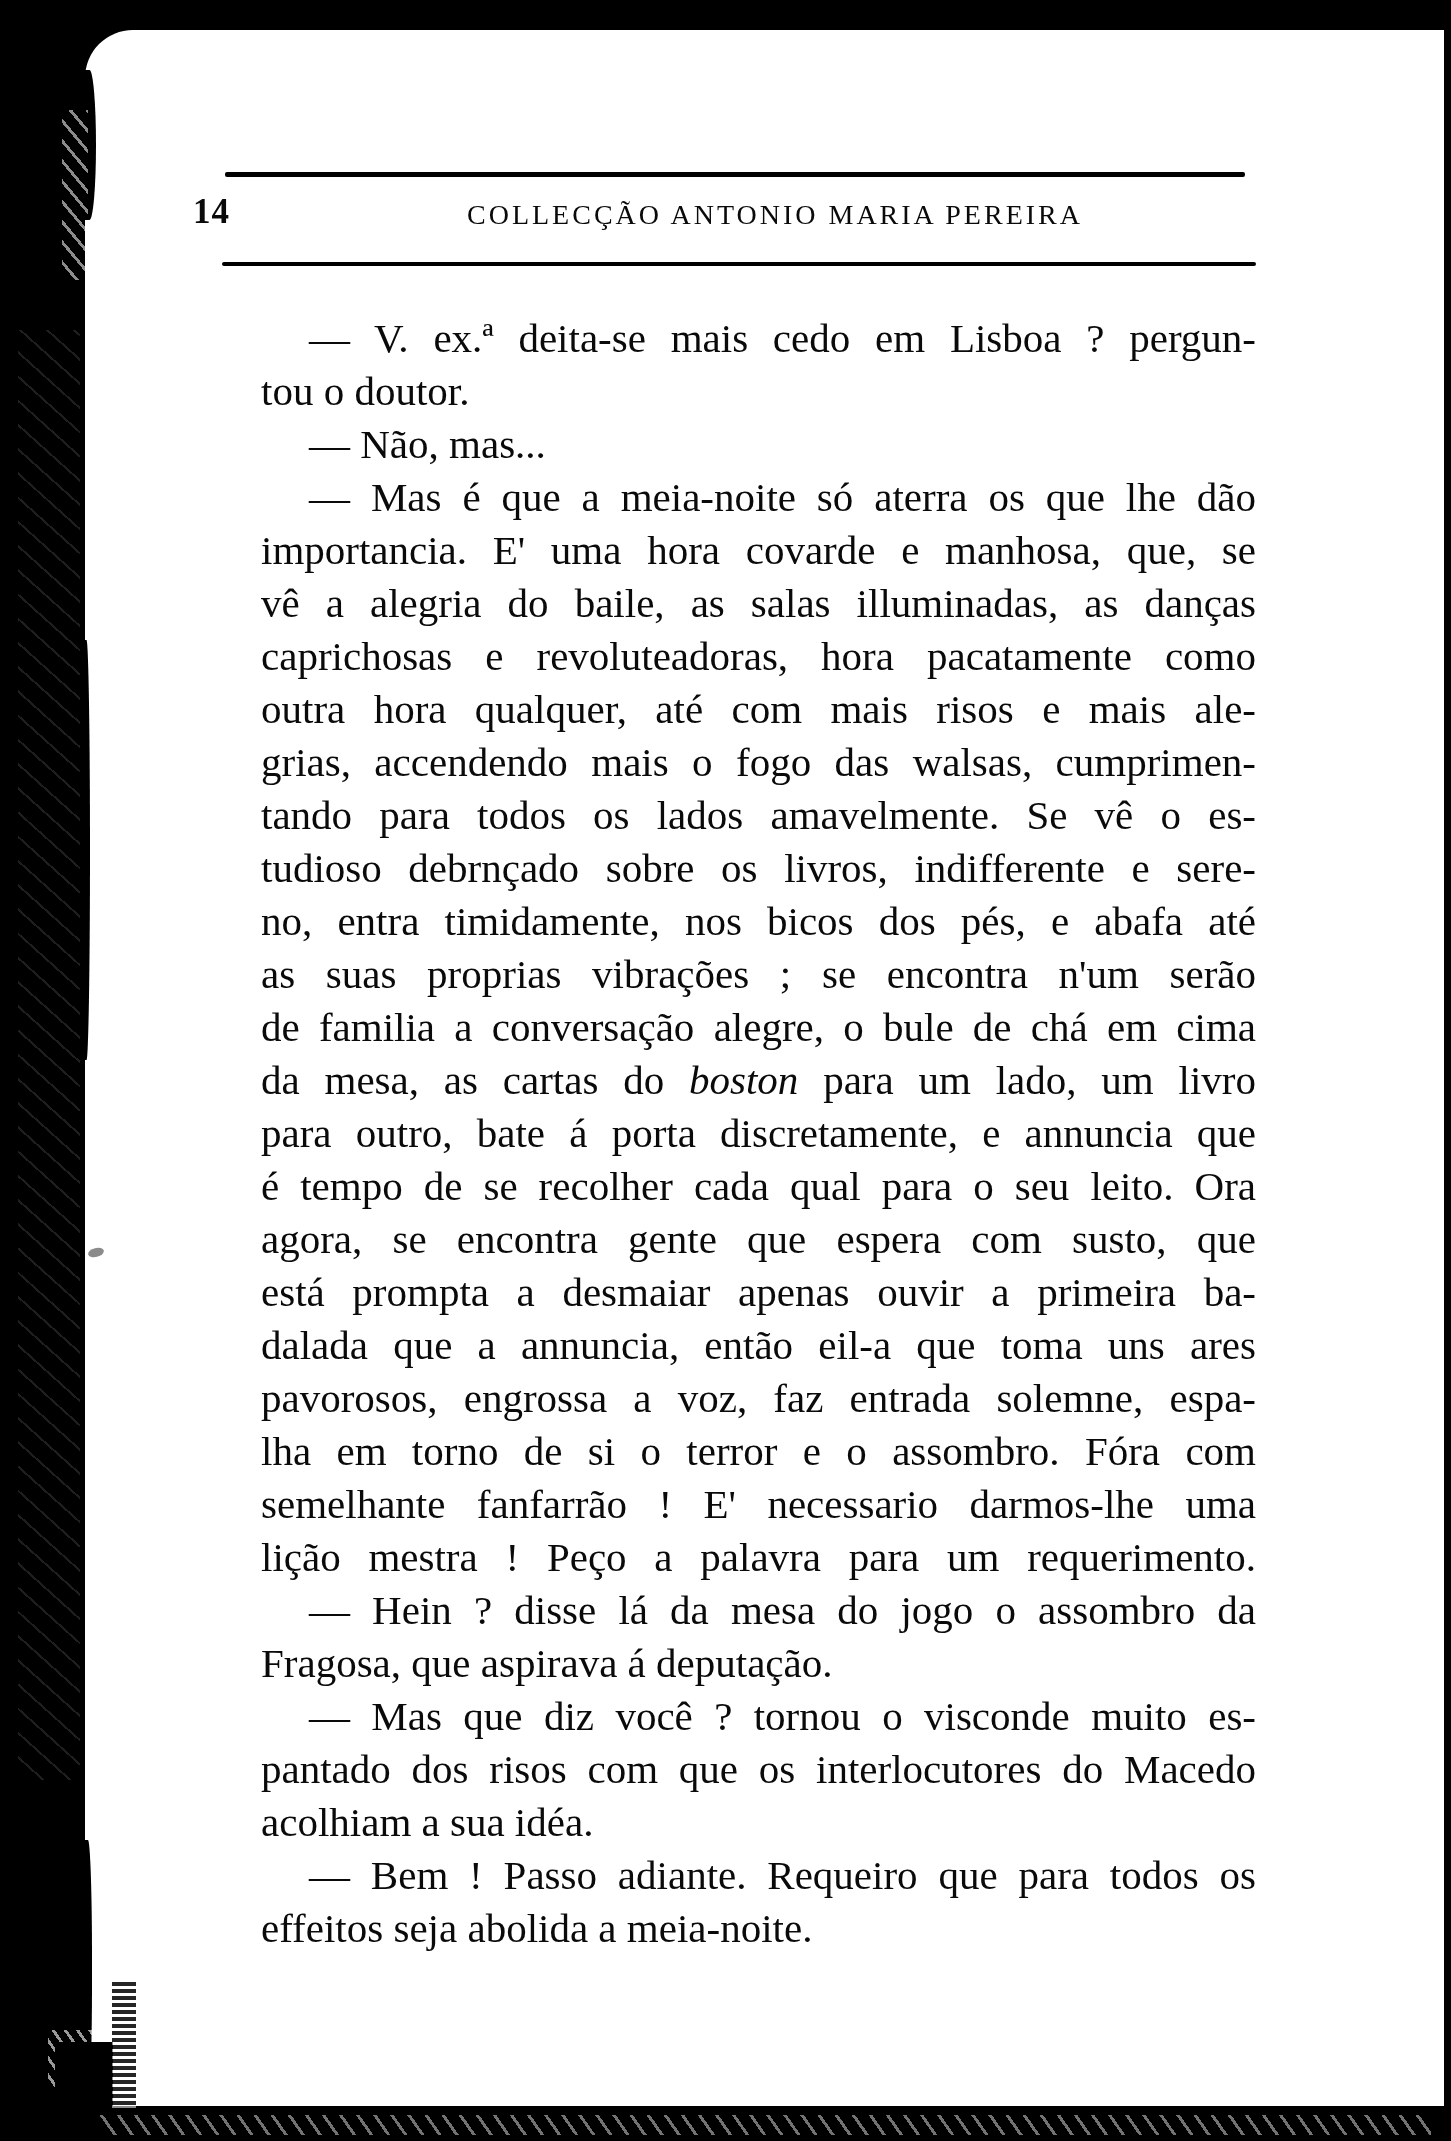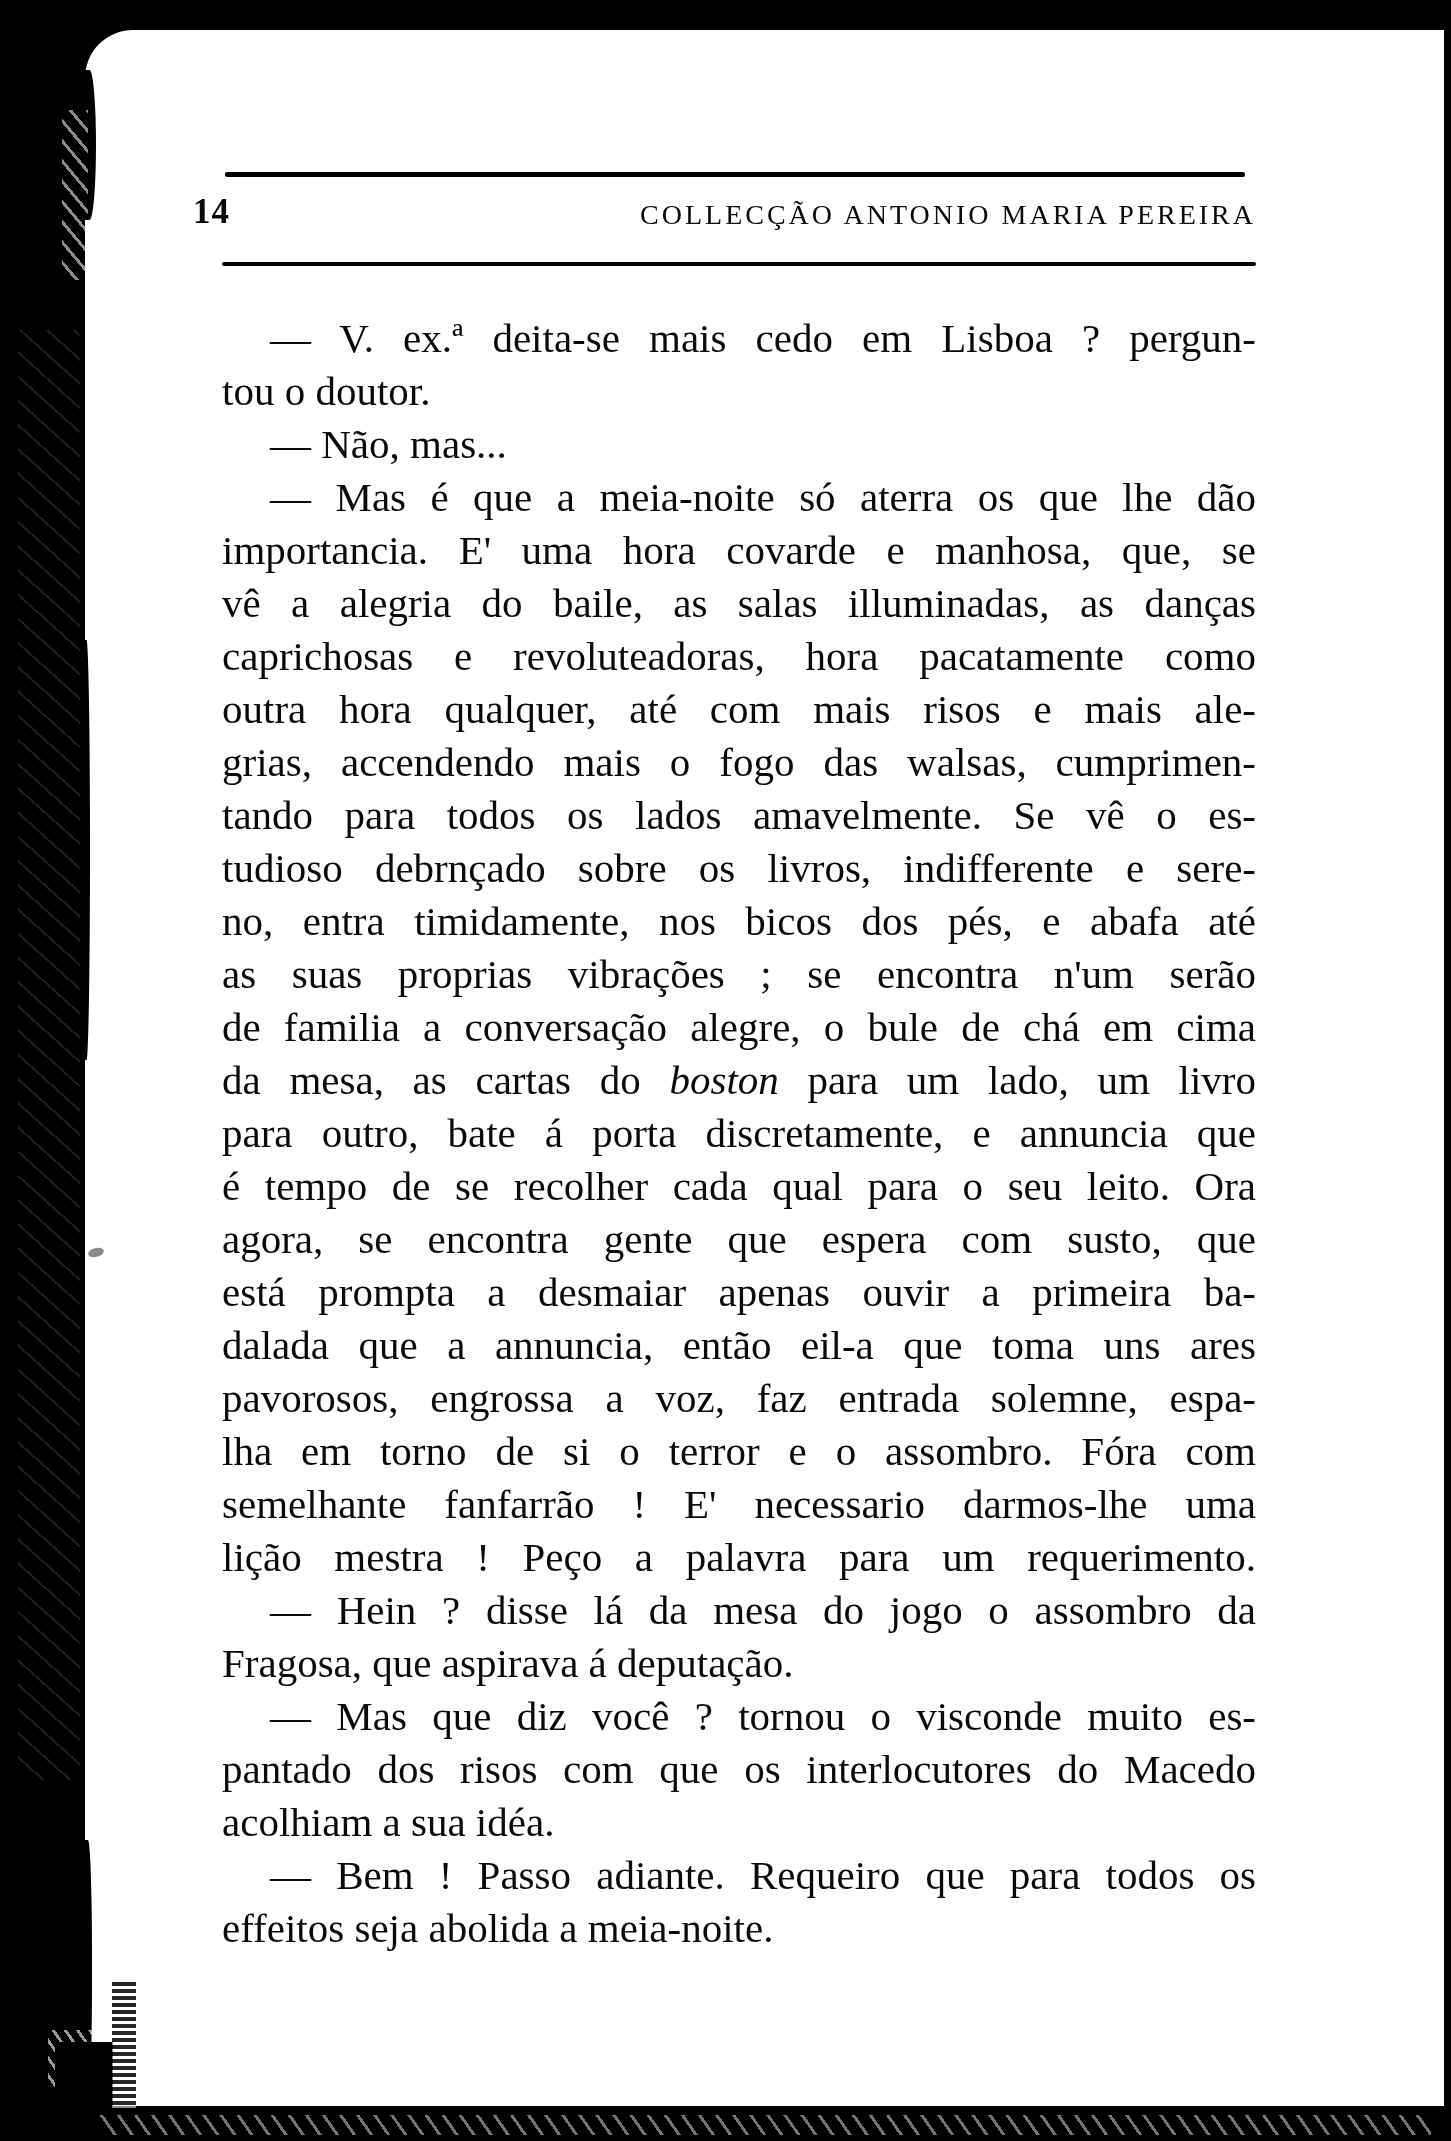--- a/index.html
+++ b/index.html
@@ -54,30 +54,30 @@
   .content { position: absolute; inset: 0; z-index: 3; text-decoration: underline; }
   .rule { position: absolute; background: #000; border-radius: 2px; }
   .rule-top    { left: 225px; top: 172px; width: 1020px; height: 5px; }
   .rule-bottom { left: 222px; top: 262px; width: 1034px; height: 4px; }
   .pagenum {
     position: absolute; left: 193px; top: 192px;
     font-size: 35px; font-weight: bold; letter-spacing: 1px;
   }
   .headtitle {
     position: absolute; left: 222px; top: 199px; width: 1034px;
-    text-align: right; font-size: 28px; letter-spacing: 3px; font-weight: 500;
+    text-align: center; font-size: 28px; letter-spacing: 3px; font-weight: 500; padding-left: 36px;
   }
   .text-block {
     position: absolute; left: 222px; top: 312px; width: 1034px;
     font-size: 41px; line-height: 53px;
   }
   .line {
     text-align: justify;
     text-align-last: justify;
-    height: 53px; overflow: hidden; white-space: nowrap;
+    height: 53px; overflow: hidden; white-space: nowrap; margin-left: 39px;
   }
   .line.end { text-align-last: left; }
   .line.ind { padding-left: 48px; }
   .line .it { font-style: italic; }
 </style>
 </head>
 <body>
 
 <div class="page"></div>
 

